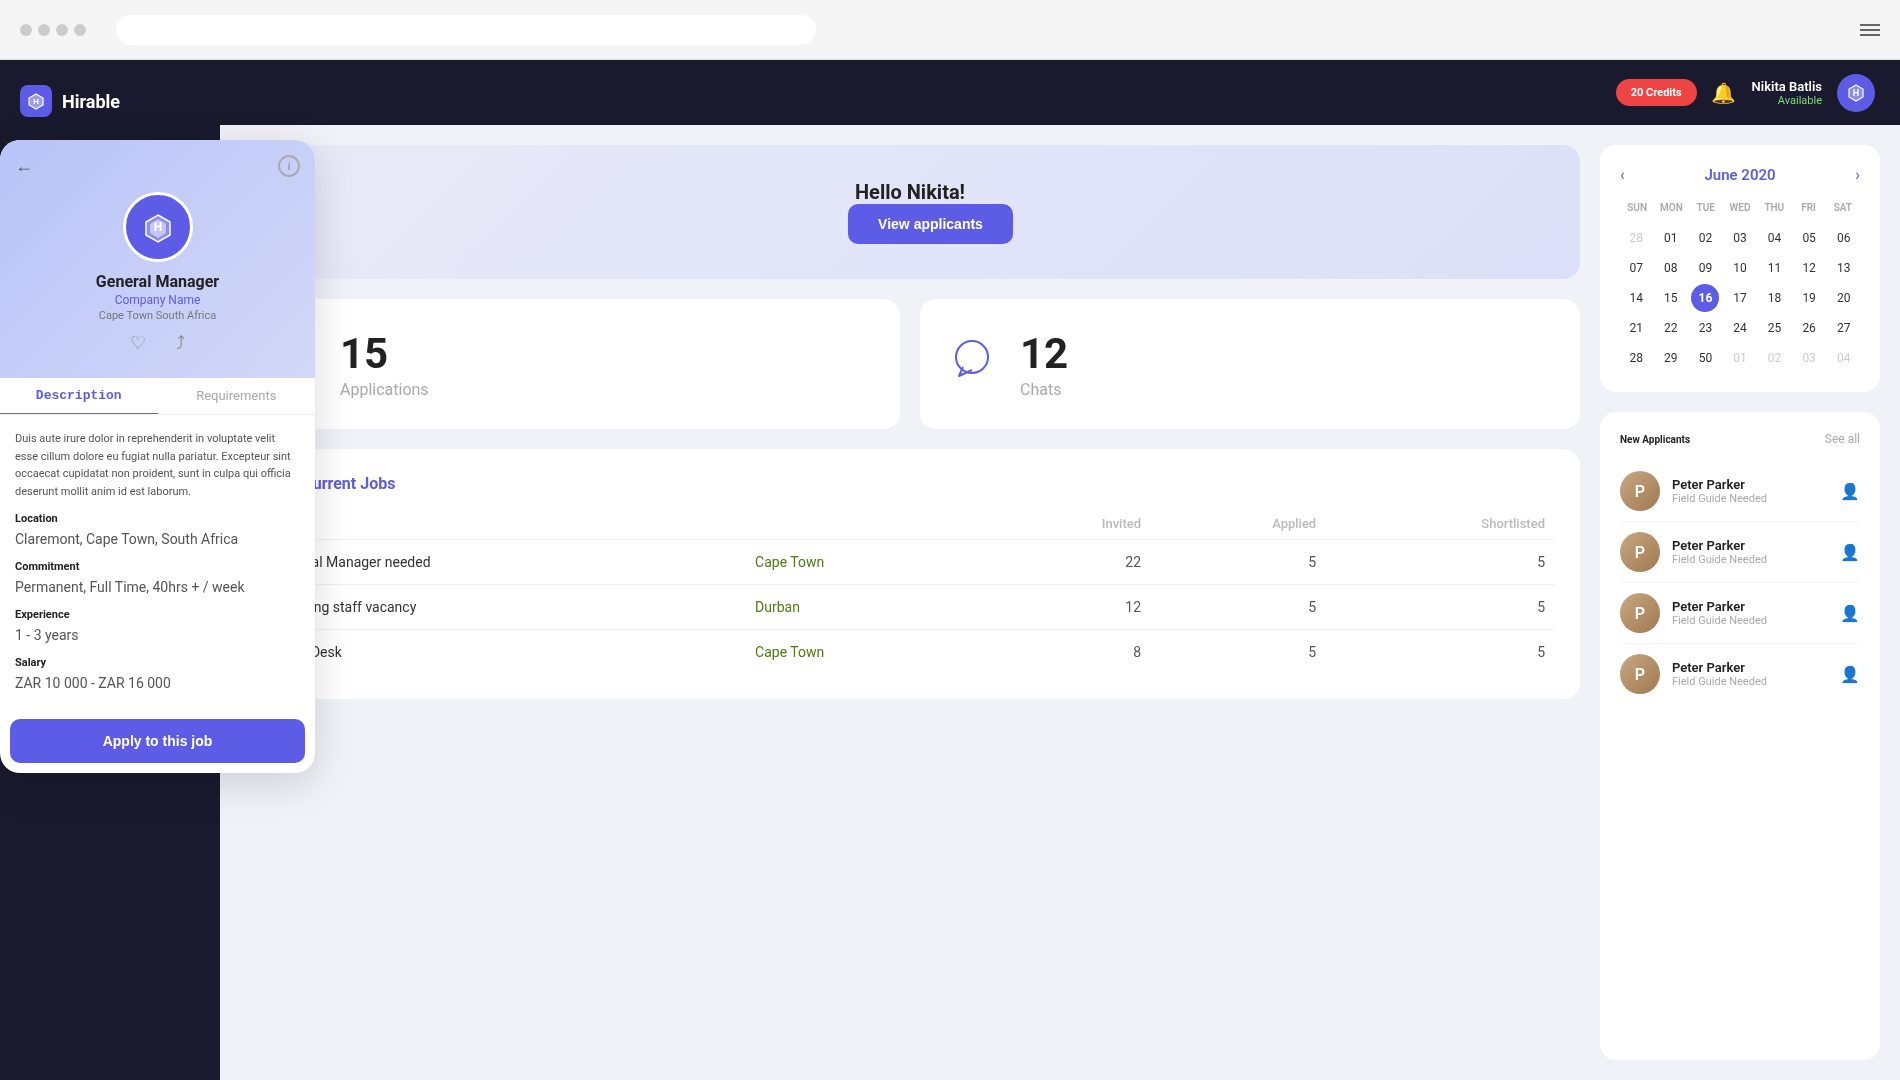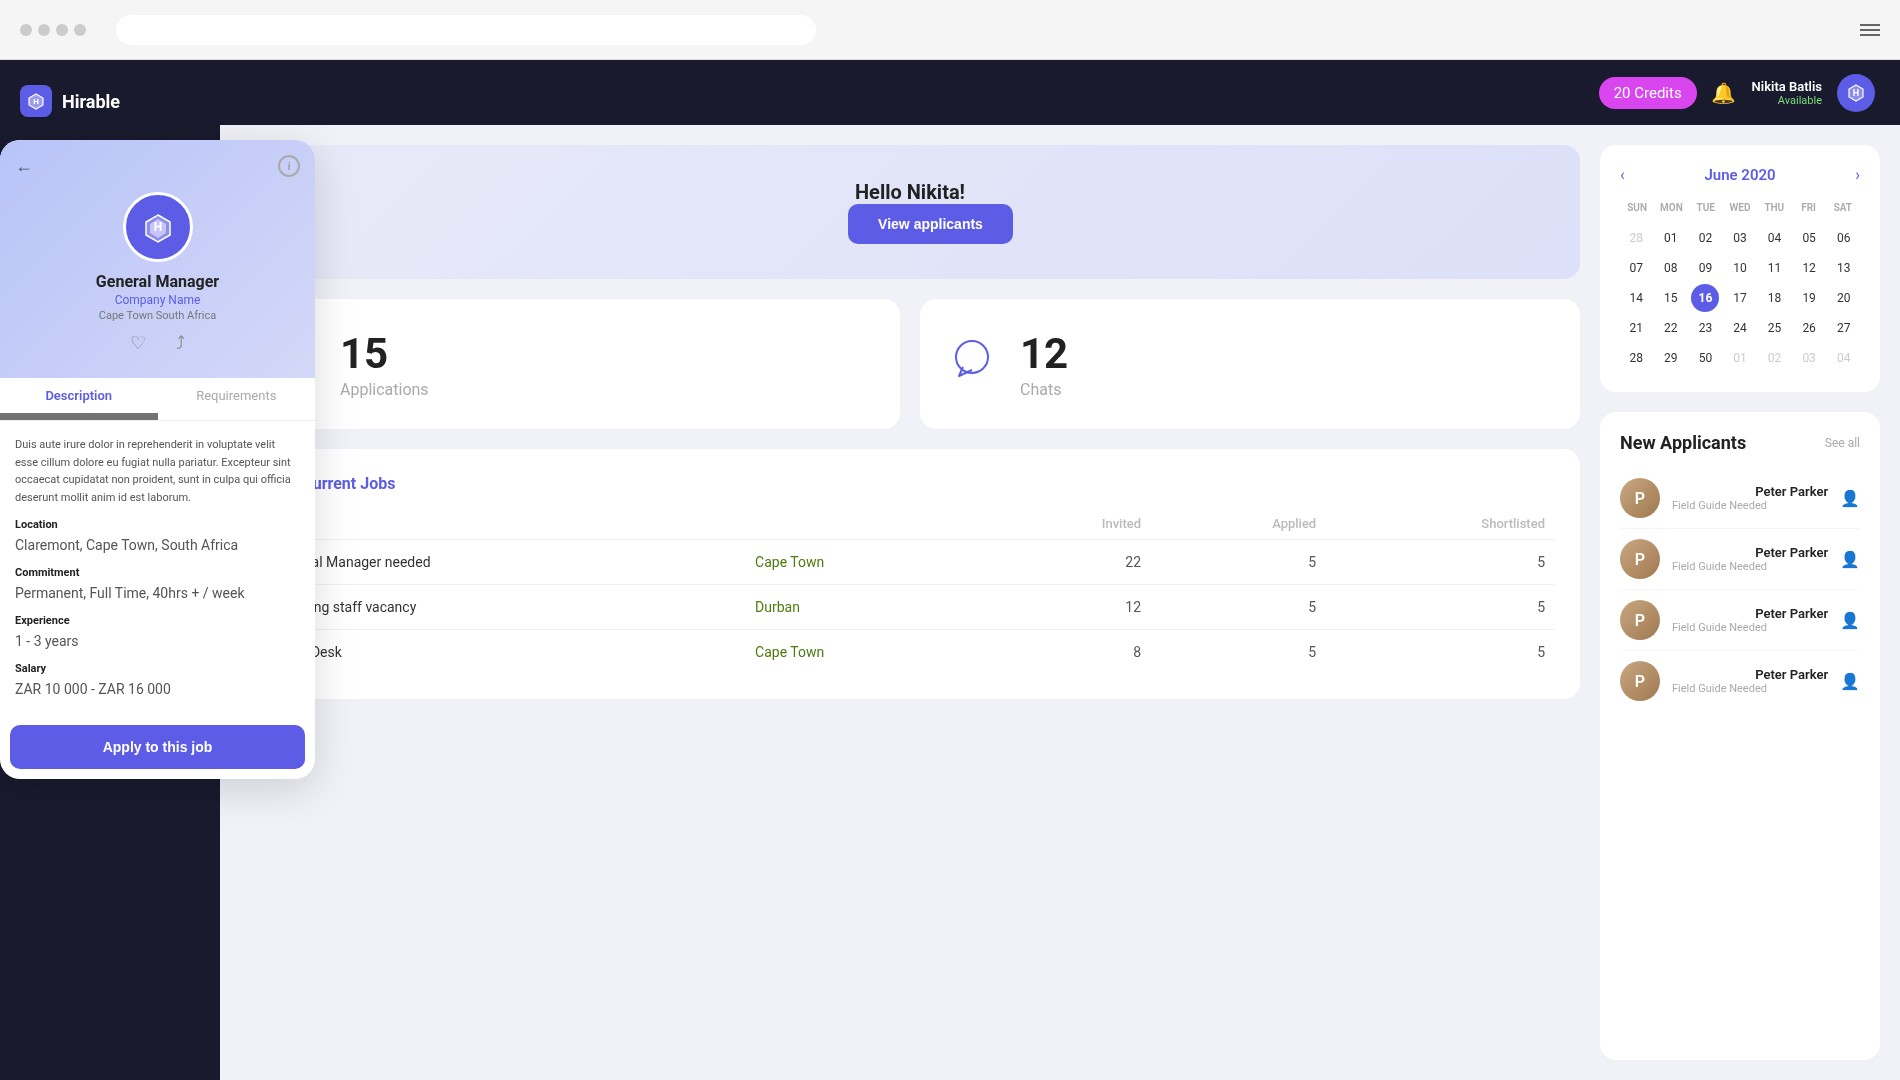--- a/index.html
+++ b/index.html
@@ -102,21 +102,21 @@
       color: #888; font-size: 18px; cursor: pointer;
     }
     .mobile-tabs {
       display: flex; border-bottom: 1px solid #eee;
     }
     .mobile-tab {
       flex: 1; text-align: center; padding: 10px 5px;
       font-size: 13px; color: #aaa; cursor: pointer;
     }
     .mobile-tab.active {
-      color: #5c5ce6; border-bottom: 7px solid #737373; font-weight: 600;
+      color: #5c5ce6; border-bottom: 1px solid #737373; font-weight: 600; font-family: Liberation Mono, monospace;
     }
     .mobile-body {
       padding: 15px;
       font-size: 11px; color: #555; line-height: 1.6;
       max-height: 350px; overflow: hidden;
     }
     .mobile-body-text { margin-bottom: 10px; }
     .mobile-field-label {
       font-weight: 700; font-size: 11px; color: #222; margin-top: 8px;
     }
@@ -177,26 +177,26 @@
 
     
     .top-header {
       background: #1a1a2e;
       height: 65px;
       display: flex; align-items: center; justify-content: flex-end;
       padding: 0 25px;
       gap: 15px;
     }
     .credits-badge {
-      background: #d946ef;
+      background: #ef4444;
       color: #fff;
       border-radius: 20px;
       padding: 7px 15px;
-      font-size: 15px;
-      font-weight: 400;
+      font-size: 11px;
+      font-weight: 700;
       cursor: pointer;
     }
     .notif-bell {
       color: #fff; font-size: 20px; cursor: pointer;
     }
     .user-info {
       text-align: right;
     }
     .user-name { color: #fff; font-size: 13px; font-weight: 600; }
     .user-status { color: #7adb78; font-size: 11px; }
@@ -333,42 +333,42 @@
     
     .applicants-card {
       background: #fff; border-radius: 16px; padding: 20px;
       flex: 1;
     }
     .applicants-header {
       display: flex; align-items: center; justify-content: space-between;
       margin-bottom: 15px;
     }
     .applicants-title {
-      font-size: 18px; font-weight: 700; color: #222;
+      font-size: 10px; font-weight: 700; color: #222;
     }
     .see-all { font-size: 12px; color: #aaa; cursor: pointer; }
     .applicant-item {
       display: flex; align-items: center; gap: 12px;
       padding: 10px 0;
       border-bottom: 1px solid #f5f5f5;
     }
     .applicant-item:last-child { border-bottom: none; }
     .applicant-avatar {
       width: 40px; height: 40px; border-radius: 50%;
       background: #c8a882; overflow: hidden;
       flex-shrink: 0;
     }
     .applicant-avatar-inner {
       width: 100%; height: 100%;
       background: linear-gradient(135deg, #c8a882, #a07850);
       display: flex; align-items: center; justify-content: center;
       color: #fff; font-size: 16px; font-weight: 600;
     }
     .applicant-info { flex: 1; }
-    .applicant-name { font-size: 13px; font-weight: 600; color: #222; text-align: right; }
+    .applicant-name { font-size: 13px; font-weight: 600; color: #222; }
     .applicant-job { font-size: 11px; color: #aaa; }
     .applicant-action { color: #ccc; cursor: pointer; font-size: 16px; }
   </style>
 </head>
 <body>
 
 <div class="browser-chrome">
   <div class="browser-dots">
     <div class="browser-dot"></div>
     <div class="browser-dot"></div>

